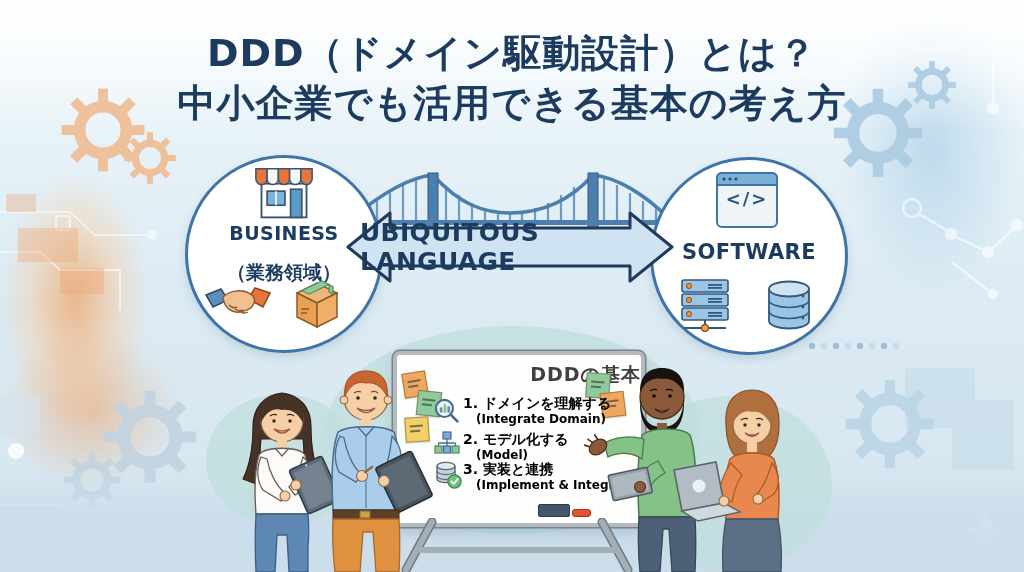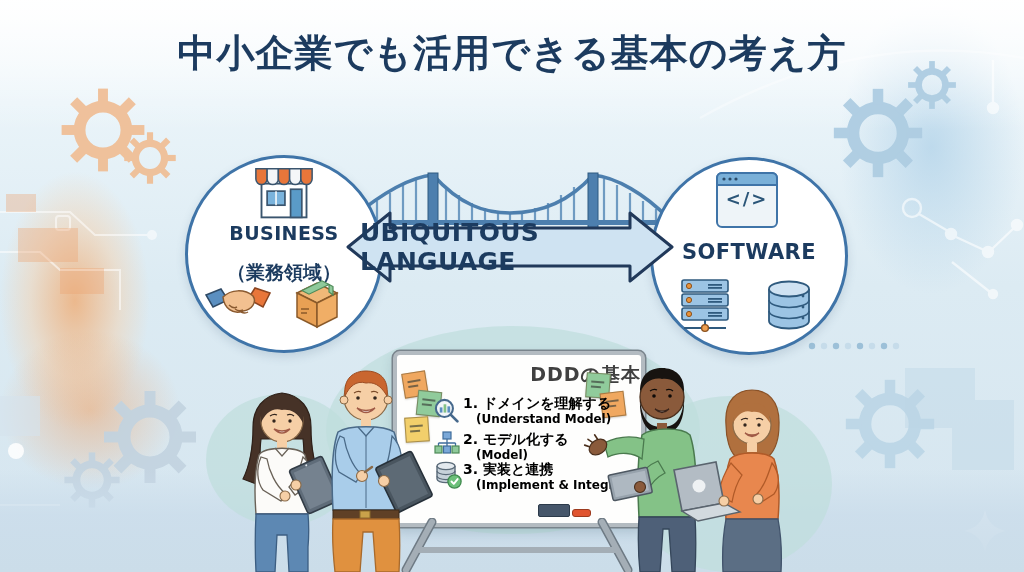--- a/index.html
+++ b/index.html
@@ -153,20 +153,21 @@
       <line x1="0" y1="505" x2="60" y2="505" stroke="#ffffff" opacity=".5" stroke-width="2"></line>
     </g>
   </svg>
 
   <div class="abs floor"></div>
   <div class="abs blob blob-left"></div>
   <div class="abs blob blob-center"></div>
   <div class="abs blob blob-right"></div>
 
   <div class="abs title">
+    <div>DDD（ドメイン駆動設計）とは？</div>
     <div>中小企業でも活用できる基本の考え方</div>
   </div>
 
   <svg class="abs" style="left:340px;top:165px" width="340" height="130">
     <g stroke="#6f9bc2" stroke-width="2.2">
       <line x1="24" y1="44" x2="24" y2="58"></line>
         <line x1="37" y1="36" x2="37" y2="58"></line>
         <line x1="50" y1="28" x2="50" y2="58"></line>
       <line x1="63" y1="20" x2="63" y2="58"></line>
         <line x1="76" y1="14" x2="76" y2="58"></line>
@@ -283,21 +284,21 @@
     <svg class="abs" style="left:36px;top:42px" width="27" height="27" viewBox="0 0 26 26">
       <circle cx="11" cy="11" r="8.2" fill="#f2f6f9" stroke="#46698c" stroke-width="2"></circle>
       <rect x="6.5" y="10" width="2.6" height="5" fill="#5b8fc0"></rect>
         <rect x="10.2" y="7" width="2.6" height="8" fill="#84c287"></rect>
         <rect x="13.9" y="9" width="2.6" height="6" fill="#5b8fc0"></rect>
       <line x1="17" y1="17" x2="23.5" y2="23.5" stroke="#46698c" stroke-width="2.6" stroke-linecap="round"></line>
     </svg>
     <div class="abs wb-item" style="left:66px;top:40px">
       <div class="wb-ja"><span>1.</span>
         <span>ドメインを理解する</span></div>
-      <div class="wb-en">(Understand Model)</div>
+      <div class="wb-en">(Integrate Domain)</div>
     </div>
 
     <svg class="abs" style="left:37px;top:76px" width="26" height="26" viewBox="0 0 26 26">
       <rect x="9" y="1" width="8" height="7" fill="#7aa8d8" stroke="#3f6d9c" stroke-width="1.2"></rect>
       <path d="M13 8 V12 M4.5 12 H21.5 M4.5 12 V15 M13 12 V15 M21.5 12 V15" fill="none" stroke="#3f6d9c" stroke-width="1.3"></path>
       <rect x="1" y="15" width="7" height="7" fill="#8fc99a" stroke="#4e8a58" stroke-width="1.2"></rect>
       <rect x="9.5" y="15" width="7" height="7" fill="#7aa8d8" stroke="#3f6d9c" stroke-width="1.2"></rect>
       <rect x="18" y="15" width="7" height="7" fill="#8fc99a" stroke="#4e8a58" stroke-width="1.2"></rect>
     </svg>
     <div class="abs wb-item" style="left:66px;top:76px">

